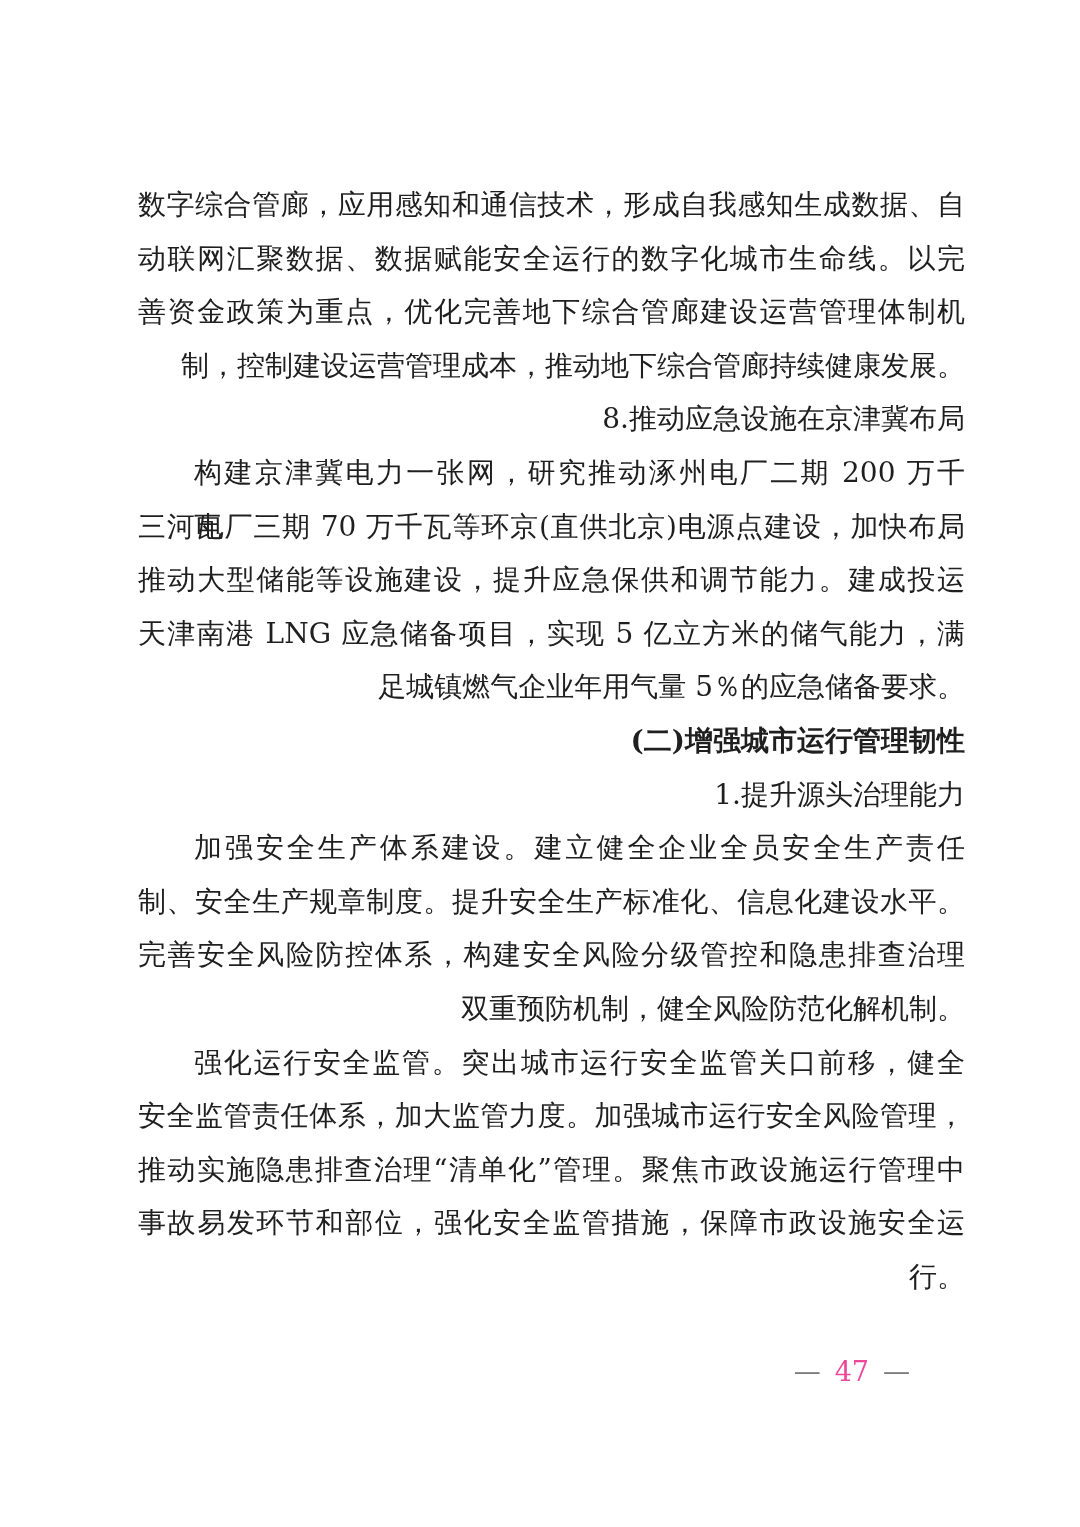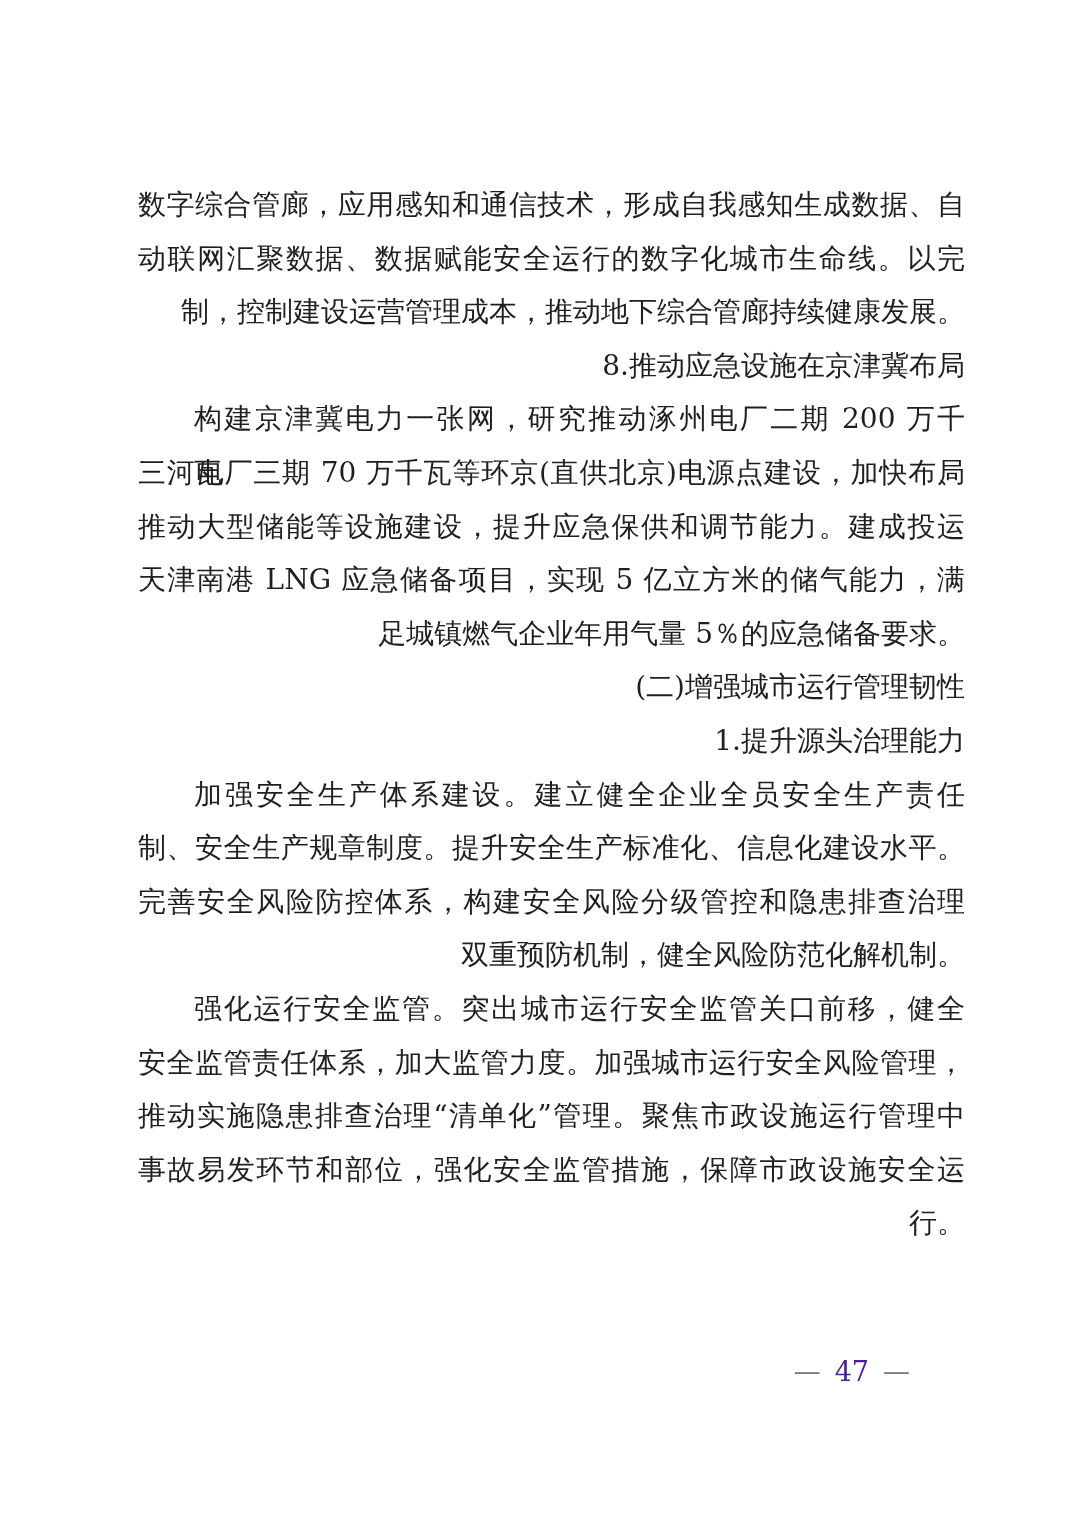--- a/index.html
+++ b/index.html
@@ -32,47 +32,48 @@
   }
   .line.justify {
     text-align: justify;
     text-align-last: justify;
     text-justify: inter-ideograph;
   }
   .line.indent {
     padding-left: 56px;
   }
   .line.bold {
-    font-weight: 400;
+    font-weight: 700;
   }
   .footer {
     position: absolute;
     top: 1352px;
     right: 170px;
     height: 40px;
     display: flex;
     align-items: center;
     font-size: 27px;
     line-height: 40px;
   }
   .footer .dash {
     color: #7a7a7a;
   }
   .footer .page-num {
-    color: #4c1d95;
+    color: #ec4899;
     margin: 0 14px;
   }
 </style>
 </head>
 <body>
 
 <div class="page">
   <main class="text-block">
       <div class="line justify">数字综合管廊，应用感知和通信技术，形成自我感知生成数据、自</div>
       <div class="line justify">动联网汇聚数据、数据赋能安全运行的数字化城市生命线。以完</div>
+      <div class="line justify">善资金政策为重点，优化完善地下综合管廊建设运营管理体制机</div>
       <div class="line">制，控制建设运营管理成本，推动地下综合管廊持续健康发展。</div>
       <div class="line indent">8.推动应急设施在京津冀布局</div>
       <div class="line indent justify">构建京津冀电力一张网，研究推动涿州电厂二期 200 万千瓦、</div>
       <div class="line justify">三河电厂三期 70 万千瓦等环京(直供北京)电源点建设，加快布局</div>
       <div class="line justify">推动大型储能等设施建设，提升应急保供和调节能力。建成投运</div>
       <div class="line justify">天津南港 LNG 应急储备项目，实现 5 亿立方米的储气能力，满</div>
       <div class="line">足城镇燃气企业年用气量 5％的应急储备要求。</div>
       <div class="line indent bold">(二)增强城市运行管理韧性</div>
       <div class="line indent">1.提升源头治理能力</div>
       <div class="line indent justify">加强安全生产体系建设。建立健全企业全员安全生产责任</div>

